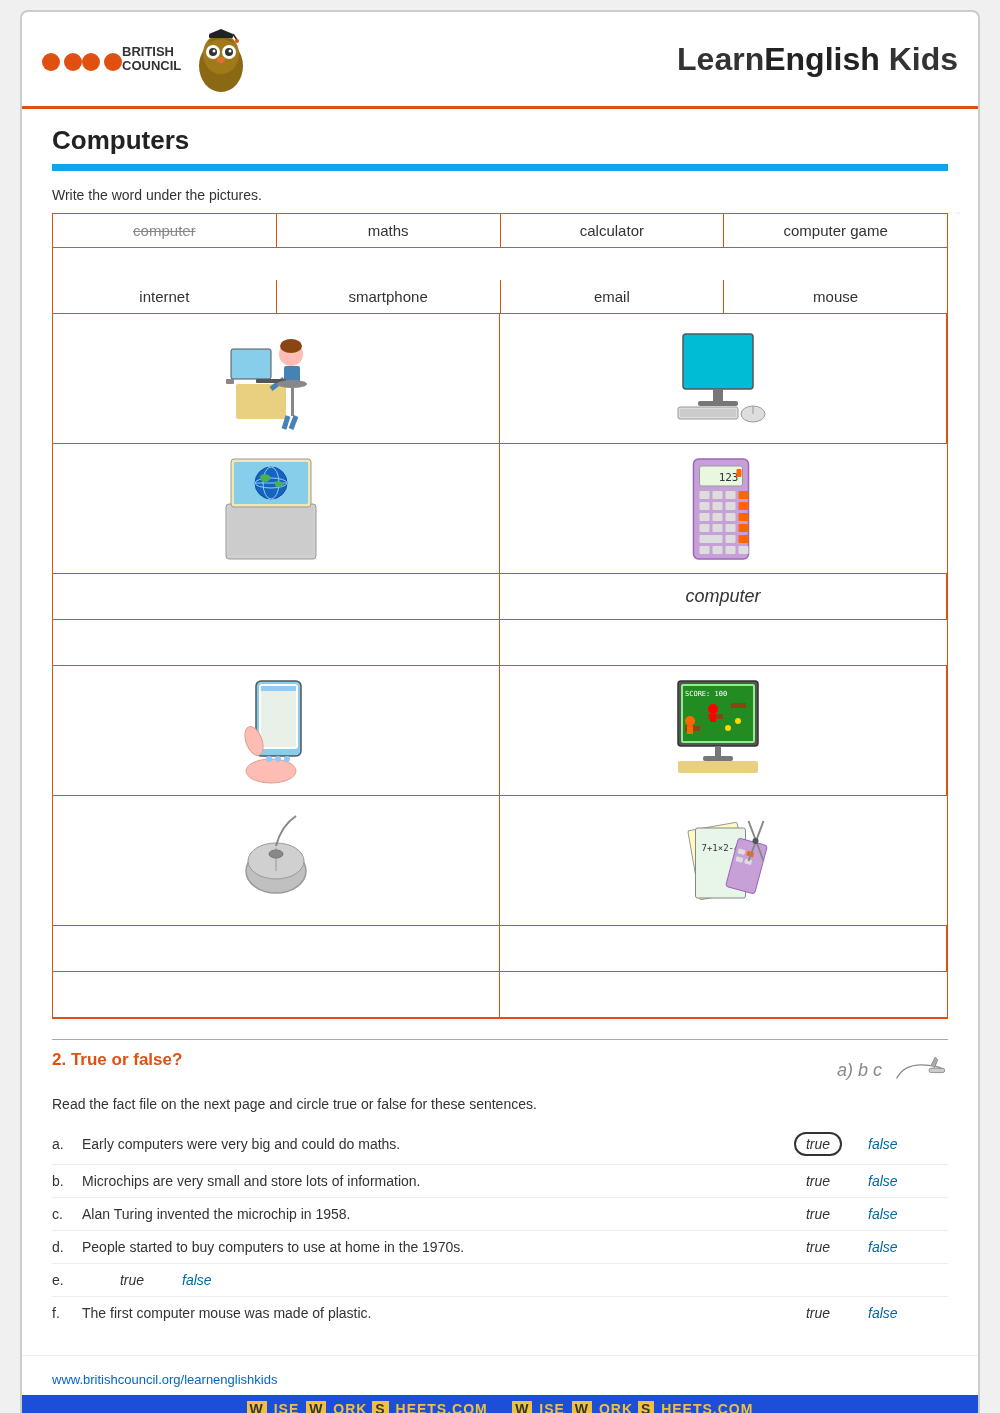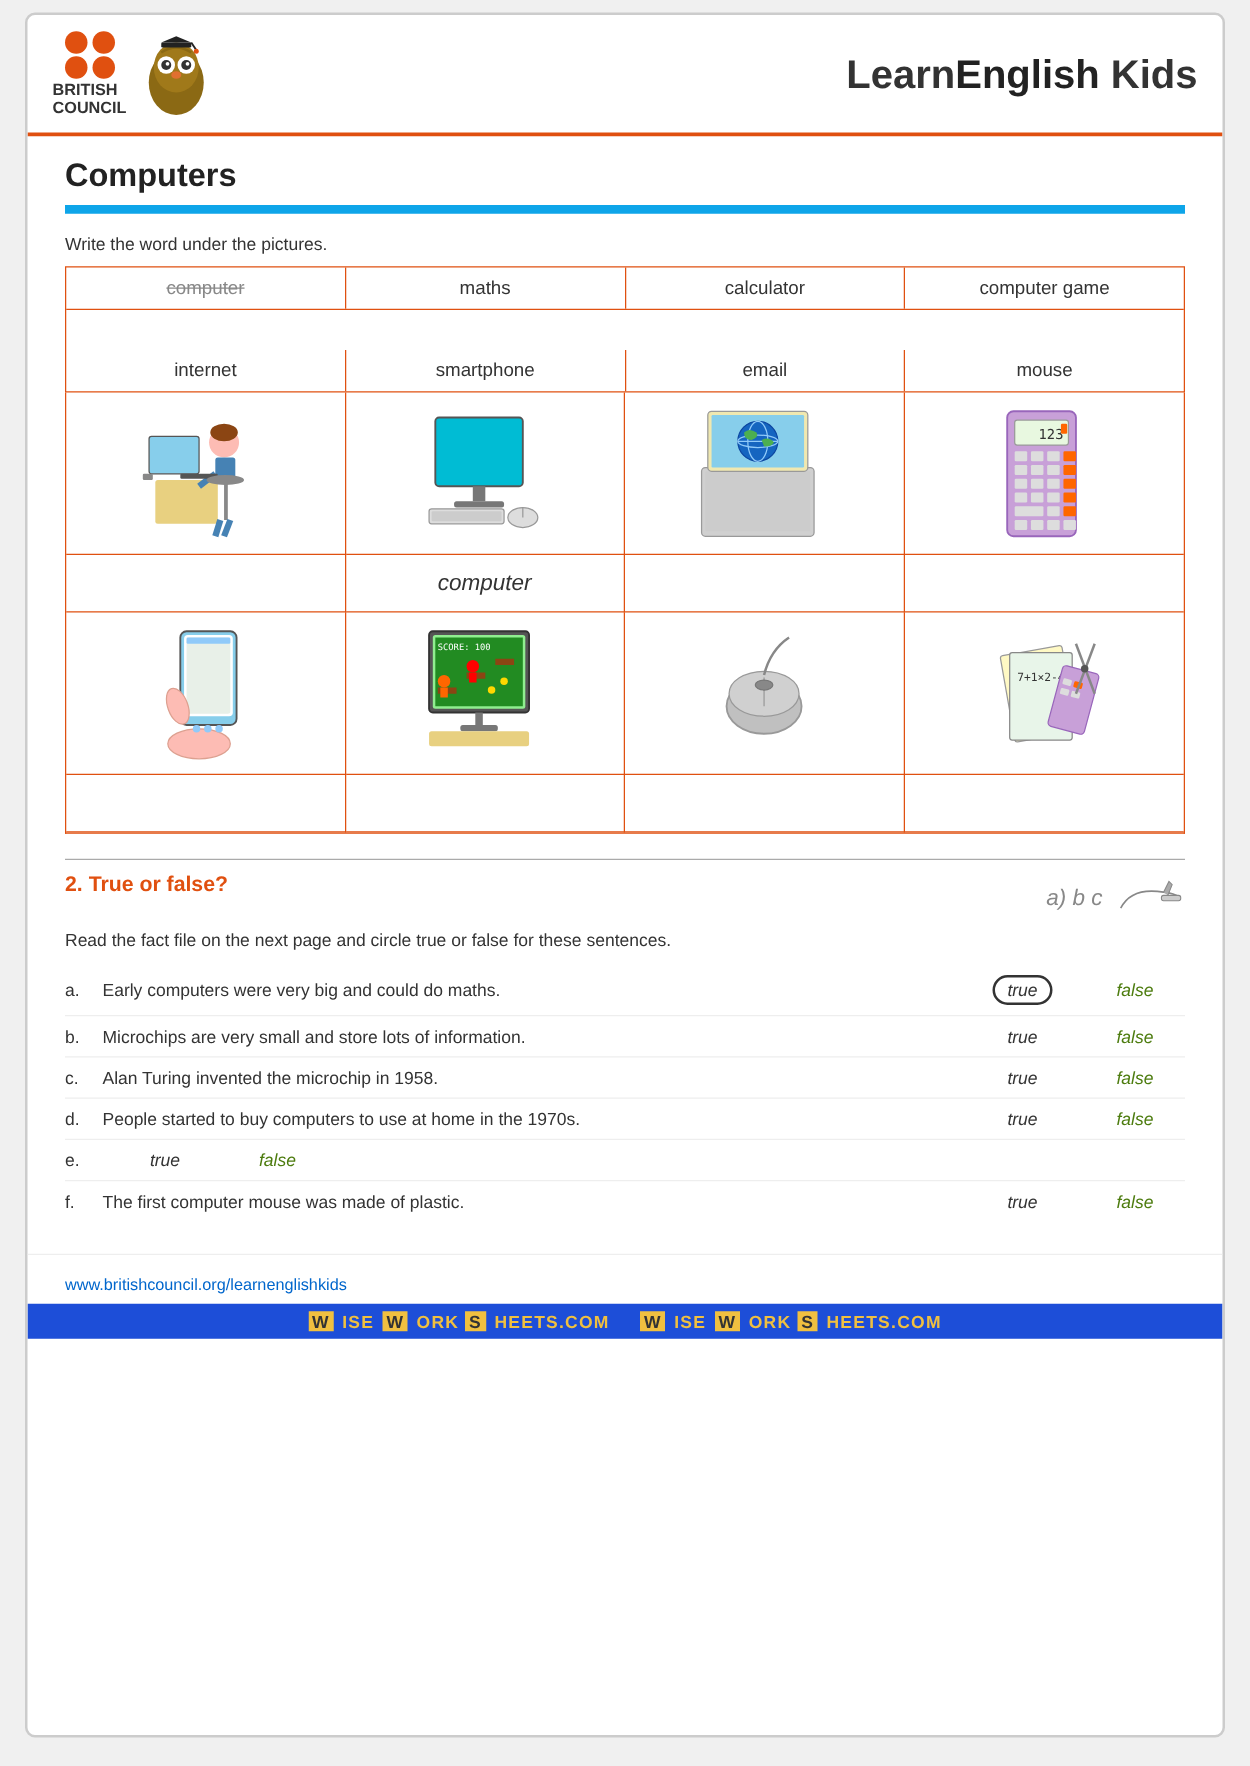--- a/index.html
+++ b/index.html
@@ -29,22 +29,22 @@
       padding: 12px 20px;
       border-bottom: 3px solid #e05010;
     }
     .header-left {
       display: flex;
       align-items: center;
       gap: 10px;
     }
     .british-council-logo {
       display: flex;
-      flex-direction: column;
-      align-items: center;
+      flex-direction: row;
+      align-items: flex-end;
     }
     .bc-dots {
       display: flex;
       gap: 4px;
       margin-bottom: 2px;
     }
     .bc-dot {
       width: 18px;
       height: 18px;
       border-radius: 50%;
@@ -135,21 +135,21 @@
     }
     .word-bank-cell.strikethrough {
       text-decoration: line-through;
       color: #888;
     }
     
     .image-grid {
       border: 1px solid #e05010;
       border-top: none;
       display: grid;
-      grid-template-columns: 1fr 1fr 1fr 1fr;
+      grid-template-columns: 1fr 1fr;
     }
     .image-cell {
       border-right: 1px solid #e05010;
       border-bottom: 1px solid #e05010;
       display: flex;
       flex-direction: column;
       align-items: center;
       justify-content: center;
       min-height: 130px;
       padding: 8px;
@@ -193,23 +193,22 @@
       color: #333;
     }
     .tf-true {
       width: 100px;
       text-align: center;
       font-style: italic;
       color: #333;
     }
     .tf-false {
       width: 80px;
-      text-align: center;
       font-style: italic;
-      color: #4d7c0f;
+      color: #0369a1;
     }
     .footer {
       padding: 16px 30px 8px;
       border-top: 1px solid #eee;
       margin-top: 10px;
     }
     .footer-url {
       font-size: 13px;
       color: #0066cc;
     }

